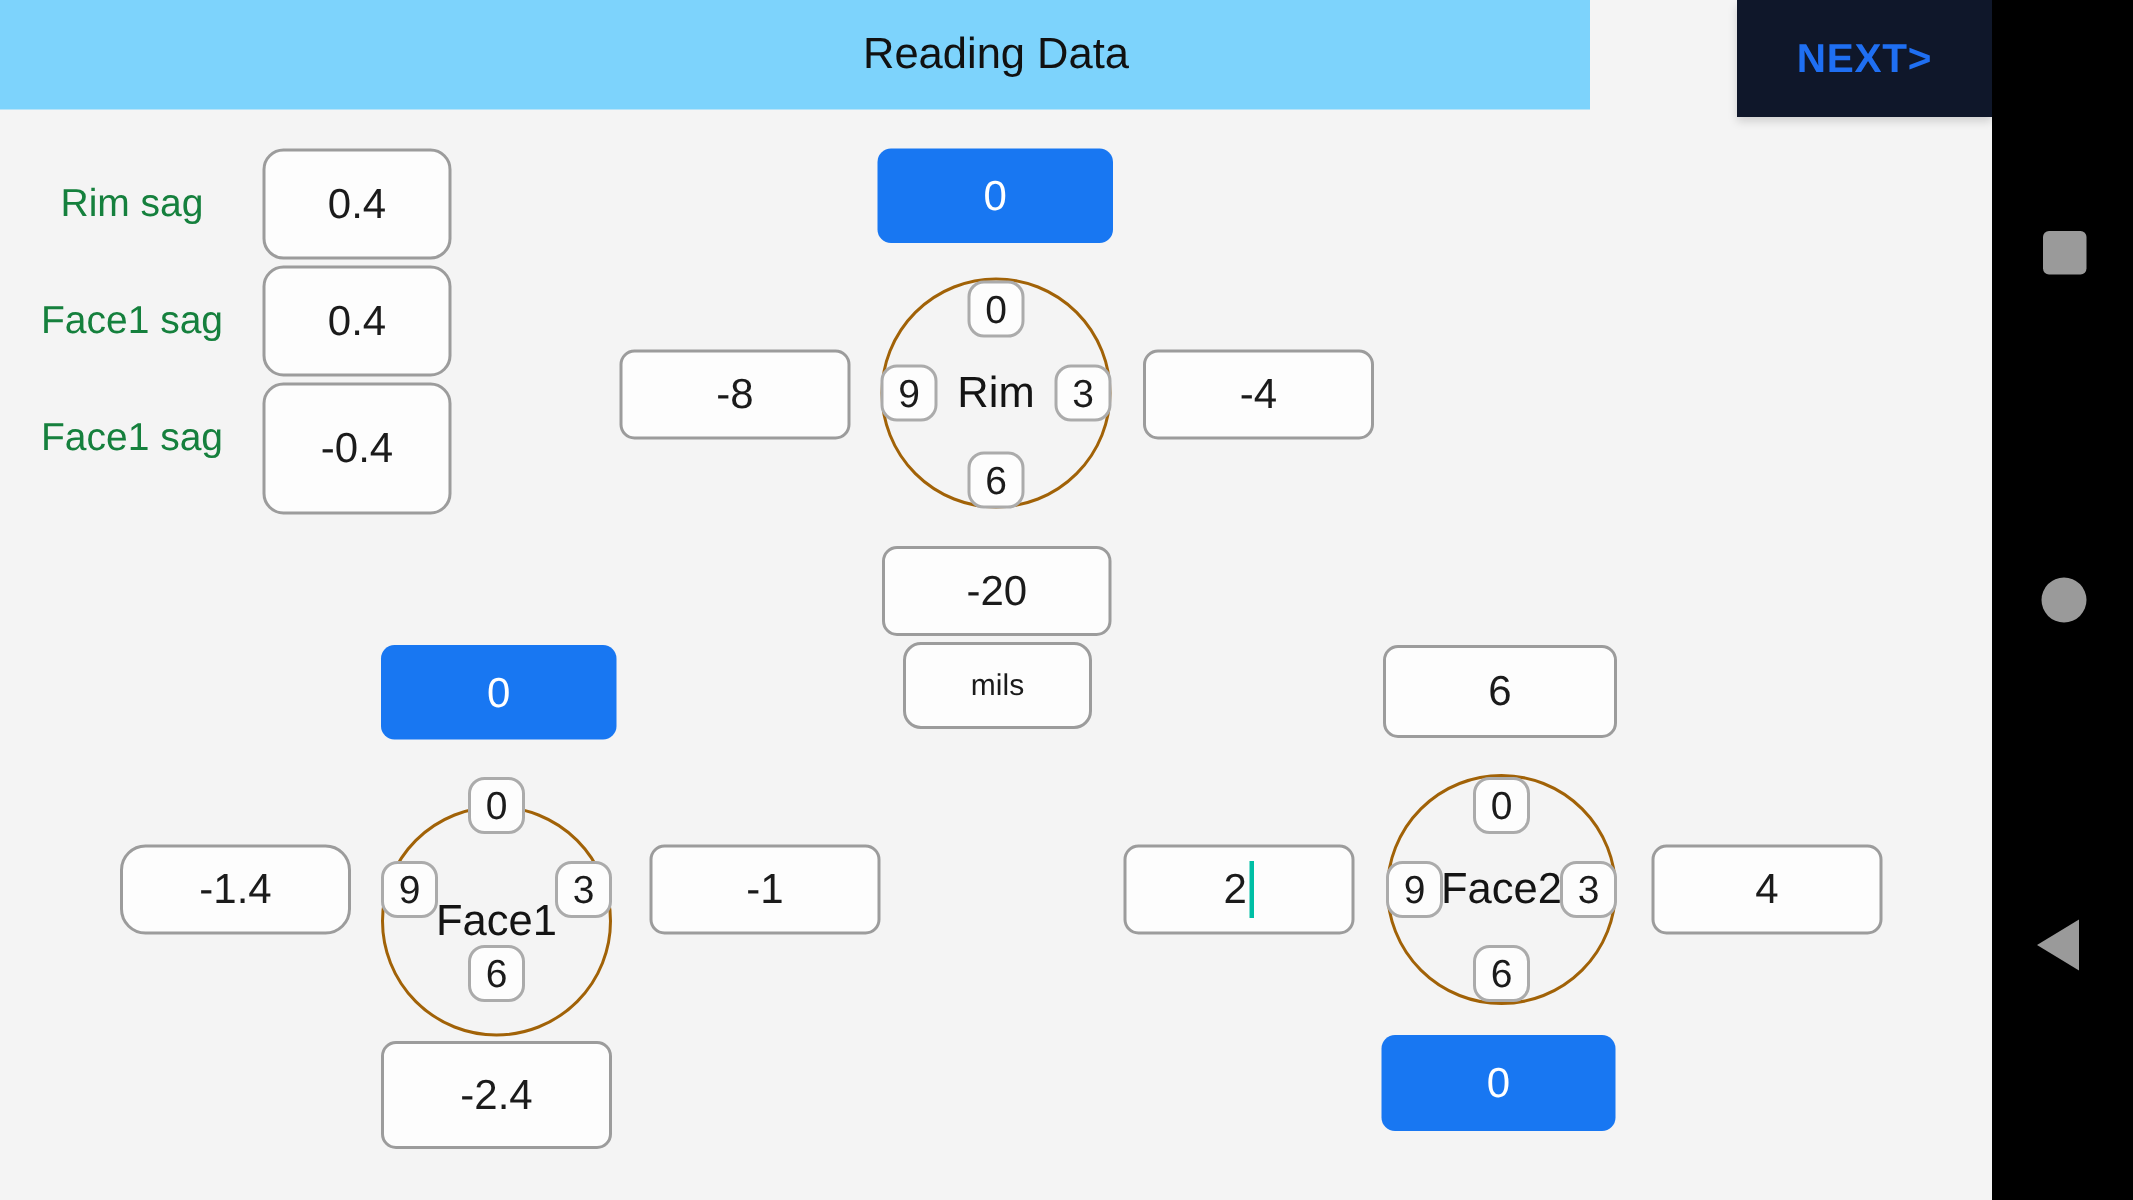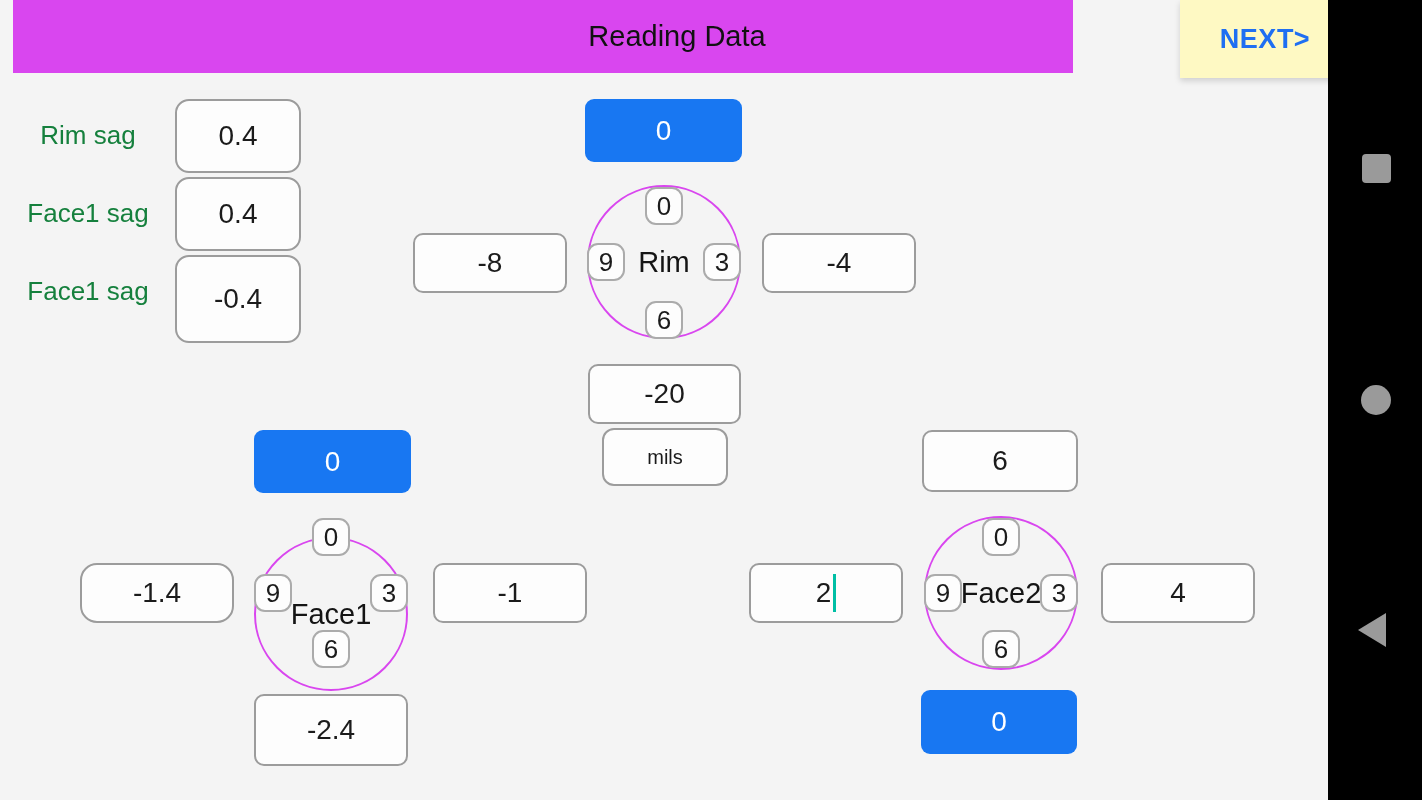--- a/index.html
+++ b/index.html
@@ -1,47 +1,47 @@
 <!DOCTYPE html>
 <html><head>
 <meta charset="utf-8">
 <style>
   * { box-sizing: border-box; margin: 0; padding: 0; }
   html, body { width: 1422px; height: 800px; overflow: hidden; }
   body { font-family: "Liberation Sans", sans-serif; }
   .screen { position: relative; width: 1422px; height: 800px; background: #f4f4f4; }
 
-  .header { position: absolute; left: 0; top: 0; width: 1060px; height: 73px; background: #d946ef; margin-left: 13px; }
+  .header { position: absolute; left: 0; top: 0; width: 1060px; height: 73px; background: #7dd3fc; }
   .title { position: absolute; left: 0; top: 0; width: 1328px; height: 73px;
            display: flex; align-items: center; justify-content: center;
            font-size: 29px; color: #111; }
   .next-panel { position: absolute; left: 1158px; top: 0; width: 170px; height: 78px;
-                background: #fef9c3; box-shadow: 0 3px 6px rgba(0,0,0,0.15);
+                background: #0f172a; box-shadow: 0 3px 6px rgba(0,0,0,0.15);
                 display: flex; align-items: center; justify-content: center;
-                font-size: 27px; font-weight: bold; color: #1f6ff2; cursor: pointer; letter-spacing: 0.5px; margin-left: 22px; }
+                font-size: 27px; font-weight: bold; color: #1f6ff2; cursor: pointer; letter-spacing: 0.5px; }
 
   .navbar { position: absolute; left: 1328px; top: 0; width: 94px; height: 800px; background: #000; }
   .nav-square { position: absolute; left: 1362px; top: 154px; width: 29px; height: 29px;
                 background: #9a9a9a; border-radius: 4px; }
   .nav-circle { position: absolute; left: 1361px; top: 385px; width: 30px; height: 30px;
                 background: #9a9a9a; border-radius: 50%; }
   .nav-back { position: absolute; left: 1358px; top: 613px; width: 0; height: 0;
               border-top: 17px solid transparent; border-bottom: 17px solid transparent;
               border-right: 28px solid #9a9a9a; }
 
   .label { position: absolute; display: flex; align-items: center; justify-content: center;
            font-size: 26px; color: #15803d; }
   .input { position: absolute; background: #fdfdfd; border: 2px solid #9c9c9c; border-radius: 10px;
            display: flex; align-items: center; justify-content: center;
            font-size: 28px; color: #1b1b1b; }
   .sagbox { border-radius: 14px; }
   .zero { position: absolute; background: #1877f2; border-radius: 9px;
           display: flex; align-items: center; justify-content: center;
           font-size: 28px; color: #fff; cursor: pointer; }
-  .dial-circle { position: absolute; width: 154px; height: 154px; border: 2px solid #d946ef;
+  .dial-circle { position: absolute; width: 154px; height: 154px; border: 2px solid #a16207;
                  border-radius: 50%; display: flex; align-items: center; justify-content: center;
                  font-size: 29px; color: #141414; }
   .chip { position: absolute; width: 38px; height: 38px; background: #fdfdfd;
           border: 2px solid #ababab; border-radius: 11px; z-index: 2;
           display: flex; align-items: center; justify-content: center;
           font-size: 26px; color: #1b1b1b; }
   .caret { width: 3px; height: 38px; background: #00bfa5; margin-left: 2px; }
 </style>
 </head>
 <body>

